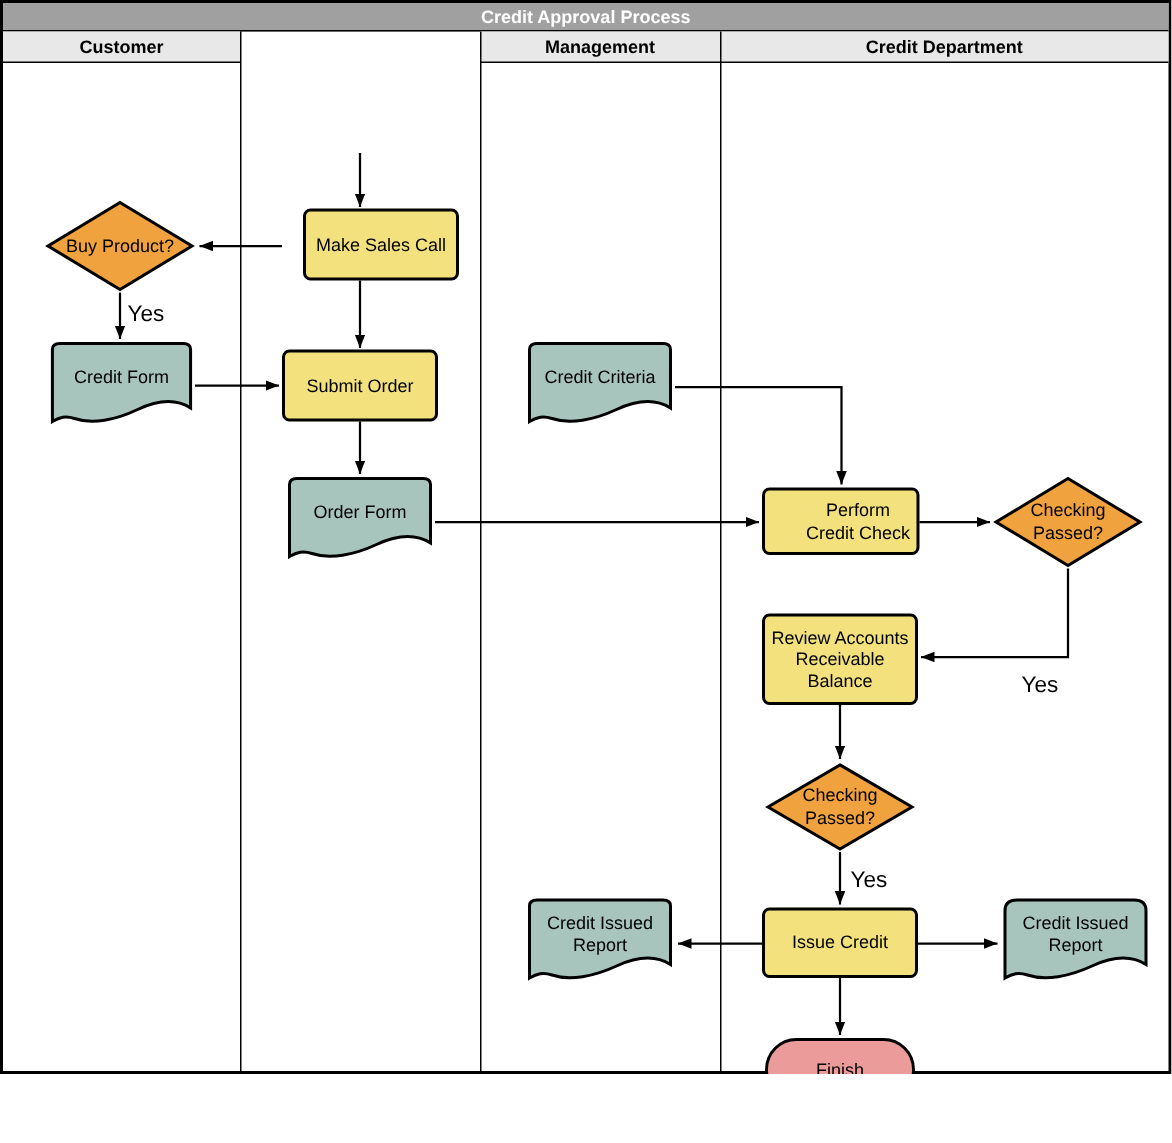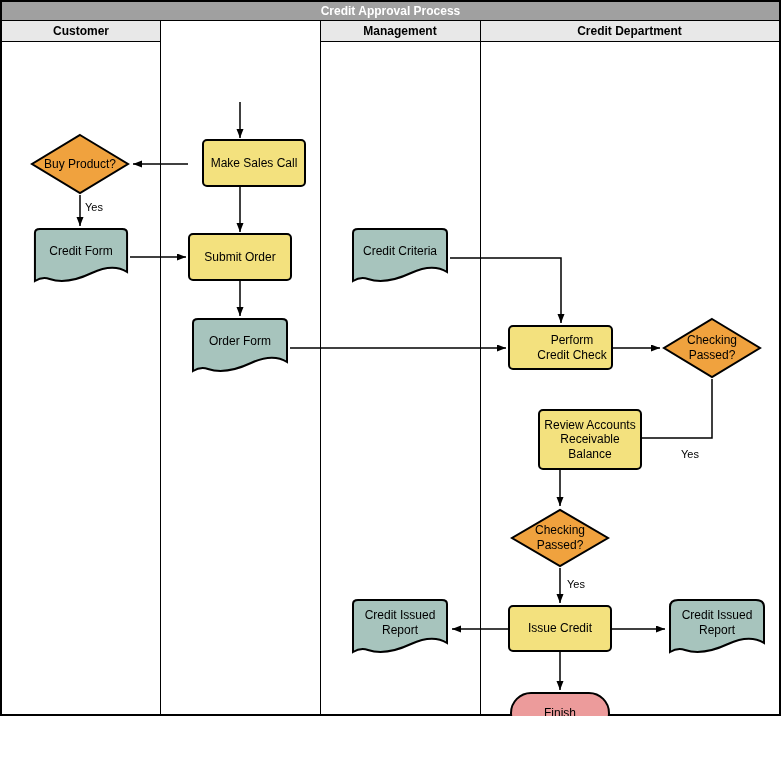--- a/index.html
+++ b/index.html
@@ -55,21 +55,21 @@
   }
   .decision svg, .document svg {
     position: absolute; left: 0; top: 0; width: 100%; height: 100%;
   }
   .decision polygon { fill: var(--decision-fill, #f0a23e); stroke: #000; stroke-width: 2; vector-effect: non-scaling-stroke; }
   .document path { fill: var(--document-fill, #a7c4bd); stroke: #000; stroke-width: 2; vector-effect: non-scaling-stroke; }
   .shape .lbl { position: relative; z-index: 1; width: 94%; }
   .document .lbl { padding-bottom: 8px; }
   .edge-label {
     position: absolute; z-index: 4;
-    font-size: 11px; background: transparent; white-space: nowrap;
+    font-size: 15px; background: transparent; white-space: nowrap;
   }
 </style>
 </head>
 <body>
 
 <div class="canvas">
 
   <div class="title-bar">
     <span>Credit Approval Process</span>
   </div>
@@ -156,21 +156,21 @@
     <span class="lbl">Perform Credit Check</span>
   </div>
 
   <div class="shape decision" style="left:660px; top:315px; width:100px; height:62px;">
     <svg viewBox="0 0 100 62" preserveAspectRatio="none">
       <polygon points="50,2 98,31 50,60 2,31"></polygon>
     </svg>
     <span class="lbl" style="width:72%;">Checking Passed?</span>
   </div>
 
-  <div class="shape process" style="left:506px; top:407px; width:104px; height:61px;margin-left:30px;">
+  <div class="shape process" style="left:506px; top:407px; width:104px; height:61px;">
     <span class="lbl">Review Accounts Receivable Balance</span>
   </div>
 
   <div class="shape decision" style="left:508px; top:506px; width:100px; height:60px;">
     <svg viewBox="0 0 100 62" preserveAspectRatio="none">
       <polygon points="50,2 98,31 50,60 2,31"></polygon>
     </svg>
     <span class="lbl" style="width:72%;">Checking Passed?</span>
   </div>
 

